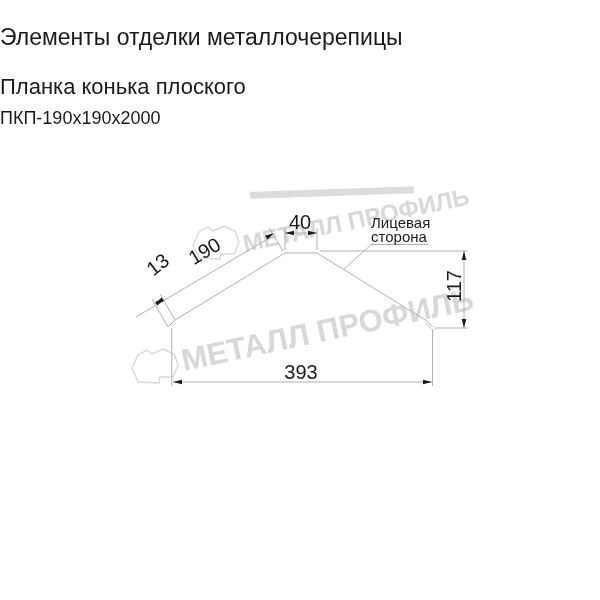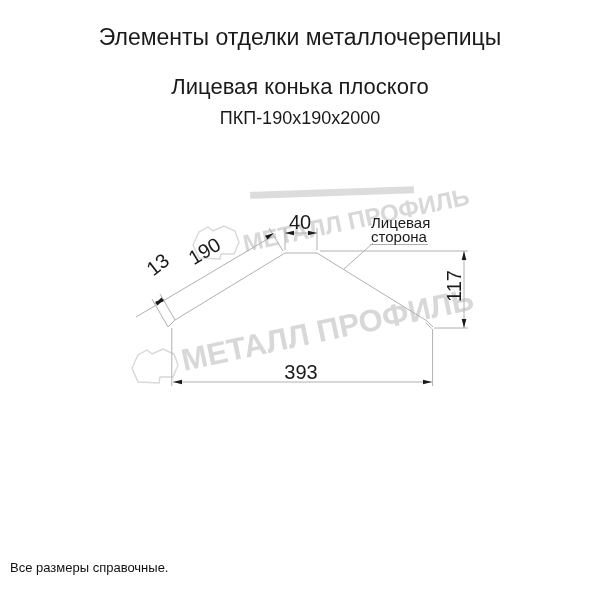--- a/index.html
+++ b/index.html
@@ -1,35 +1,35 @@
 <!DOCTYPE html>
 <html><head>
 <meta charset="utf-8">
 <style>
   html,body{margin:0;padding:0;background:#ffffff;}
   body{width:600px;height:600px;position:relative;font-family:"Liberation Sans",sans-serif;color:#1a1a1a;overflow:hidden;}
-  .hdr{position:absolute;left:0;width:600px;text-align:center;white-space:nowrap;}
+  .hdr{position:absolute;left:0;width:600px;white-space:nowrap;}
   #title{top:24px;font-size:23px;}
   #subtitle{top:74px;font-size:22px;}
   #pcode{top:108px;font-size:18px;}
   #drawing{position:absolute;left:0;top:0;width:600px;height:600px;}
   .footer{position:absolute;left:10px;top:560px;font-size:13px;line-height:15px;color:#111;}
   svg text{font-family:"Liberation Sans",sans-serif;}
   .dimtxt{font-size:20px;fill:#1a1a1a;}
   .lbltxt{font-size:15px;fill:#1a1a1a;}
   .wmtxt{font-weight:bold;fill:#d8d8d8;}
   .gline{stroke:#b0b0b0;stroke-width:1;fill:none;}
   .wline{stroke:#d8d8d8;stroke-width:1.4;fill:none;}
   .arr{fill:#1a1a1a;stroke:none;}
 </style>
 </head>
 <body>
 
 <div class="hdr" id="title">Элементы отделки металлочерепицы</div>
-<div class="hdr" id="subtitle">Лицевая конька плоского</div>
+<div class="hdr" id="subtitle">Планка конька плоского</div>
 <div class="hdr" id="pcode">ПКП-190х190х2000</div>
 
 <svg id="drawing" viewBox="0 0 600 600" xmlns="http://www.w3.org/2000/svg">
 
   <g>
     <rect x="250" y="189" width="164" height="7" fill="#dcdcdc" transform="rotate(-2 332 192)"></rect>
     <path class="wline" d="M193,245 L199,232 L208,227 L213,231 L224,226 L235,231 L239,242 L234,254 L221,254 L220,259 L199,258 Z"></path>
     <text class="wmtxt" font-size="24" transform="translate(245,252) rotate(-12)">МЕТАЛЛ ПРОФИЛЬ</text>
     <path class="wline" d="M132,368 L138,355 L147,350 L152,354 L163,349 L174,354 L178,365 L173,377 L160,377 L159,383 L138,382 Z"></path>
     <text class="wmtxt" font-size="31" transform="translate(184,371) rotate(-12)">МЕТАЛЛ ПРОФИЛЬ</text>
@@ -81,14 +81,13 @@
   </g>
 
   <g>
     <path class="gline" d="M344,269 L373,243 M370,244.5 L428,244.5"></path>
     <text class="lbltxt" x="371" y="228">Лицевая</text>
     <text class="lbltxt" x="371" y="242">сторона</text>
   </g>
 </svg>
 
 <div class="footer">
-  <div>Все размеры справочные.</div>
 </div>
 
 </body></html>

